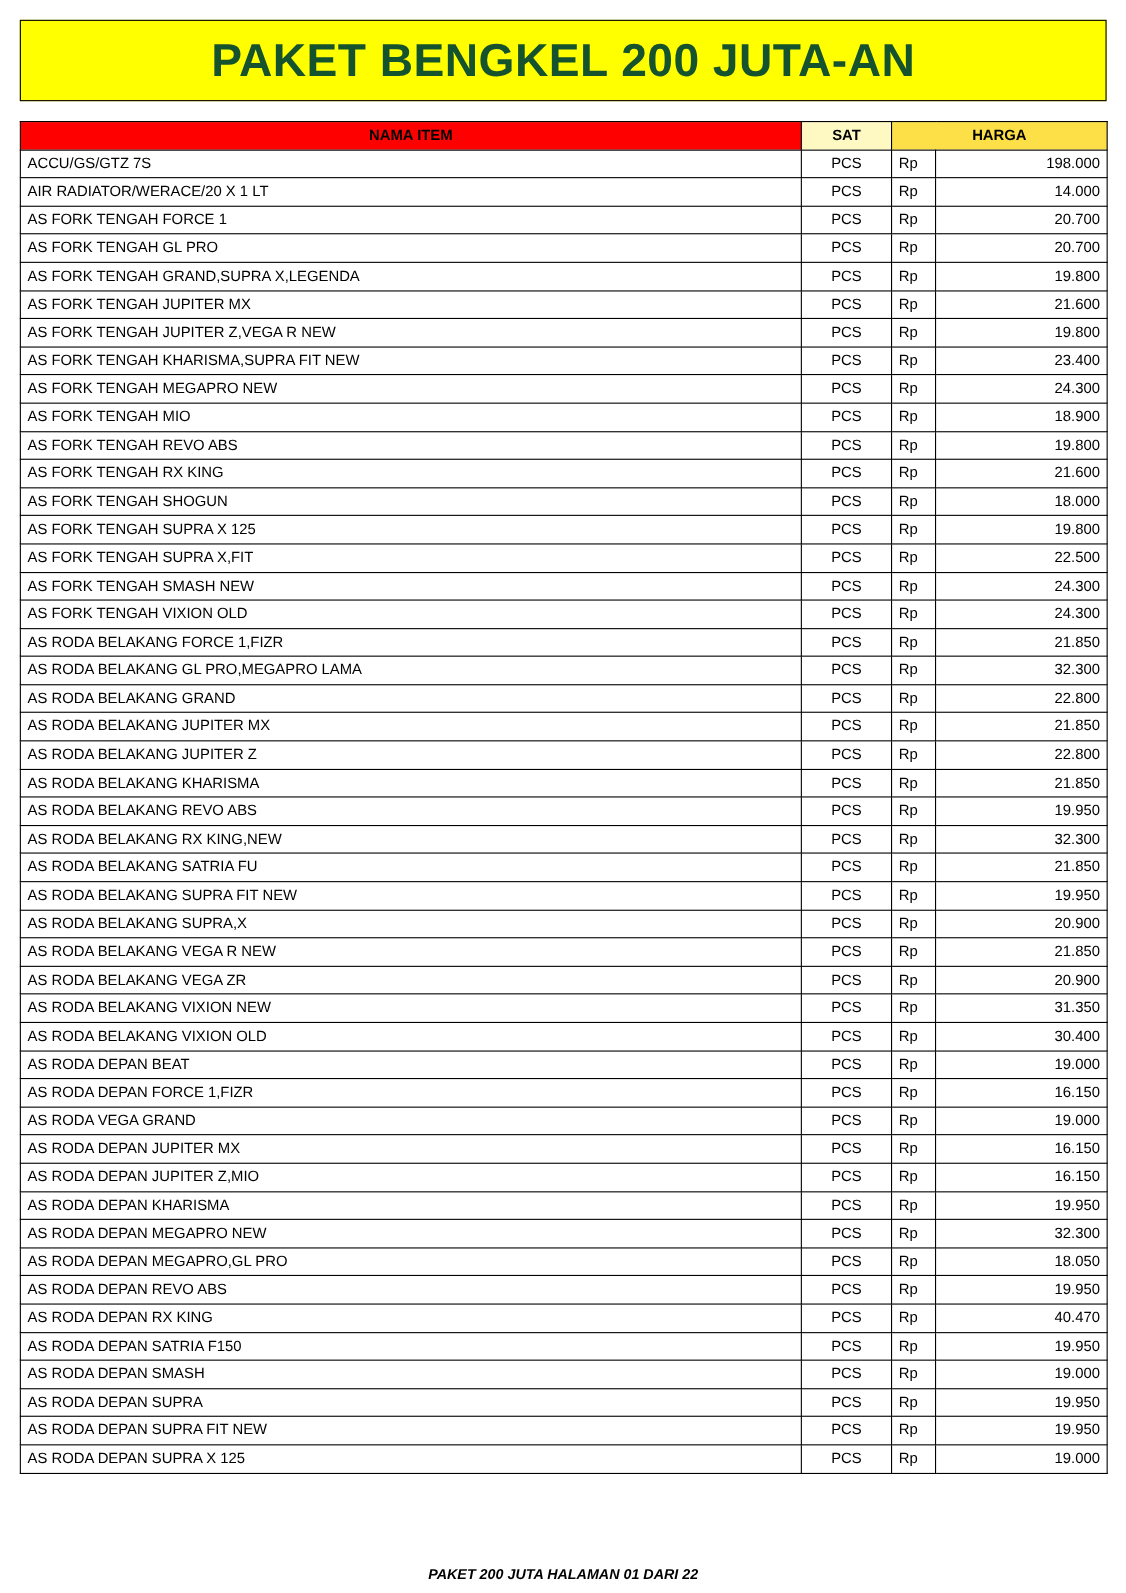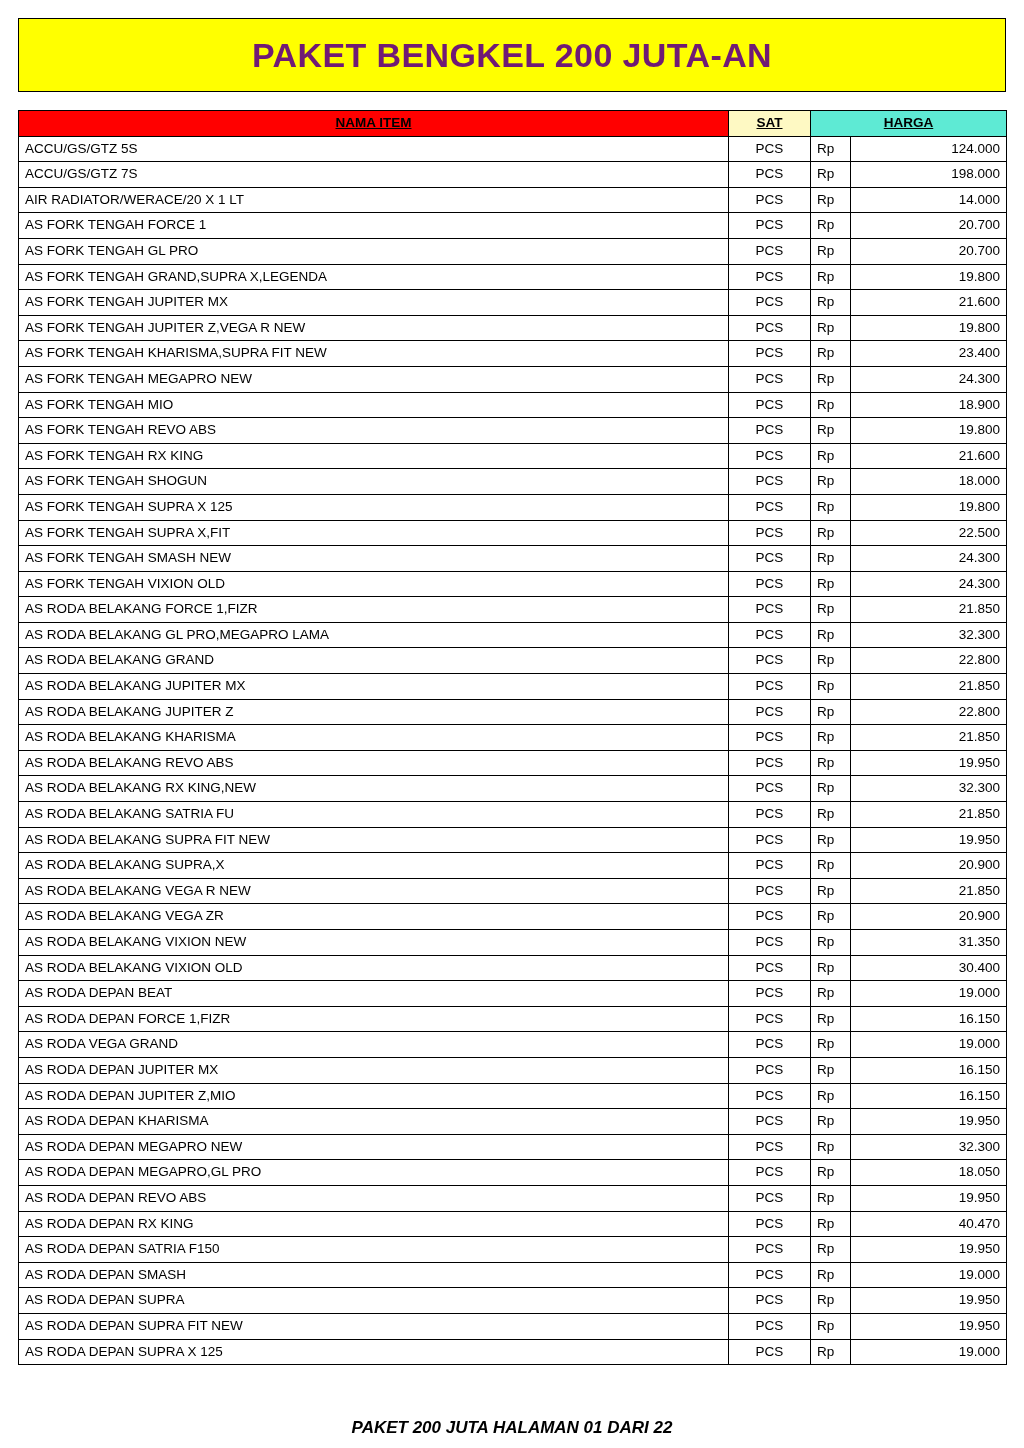--- a/index.html
+++ b/index.html
@@ -25,24 +25,24 @@
   .title-banner {
     background: #ffff00;
     border: 1px solid #000000;
     height: 72px;
     display: flex;
     align-items: center;
     justify-content: center;
     margin-bottom: 18px;
   }
   .title-banner .title-text {
-    font-size: 34px;
+    font-size: 42px;
     font-weight: bold;
     letter-spacing: 0.4px;
-    color: #701a75;
+    color: #14532d;
   }
   table.price-table {
     border-collapse: collapse;
     width: 100%;
     table-layout: fixed;
   }
   table.price-table col.c-name { width: 710px; }
   table.price-table col.c-sat  { width: 82px; }
   table.price-table col.c-rp   { width: 40px; }
   table.price-table col.c-val  { width: 156px; }
@@ -55,35 +55,34 @@
     line-height: 24.6px;
     overflow: hidden;
     white-space: nowrap;
   }
   thead th {
     font-weight: bold;
     font-size: 15px;
     text-align: center;
     height: 46px;
     line-height: 46px;
-    text-decoration: underline;
   }
   th.h-name { background: #ff0000; }
   th.h-sat  { background: #fef9c3; }
-  th.h-harga{ background: #5eead4; }
+  th.h-harga{ background: #fde047; }
 
   td.t-name { text-align: left; }
   td.t-sat  { text-align: center; }
   td.t-rp   { text-align: left; border-right: none; }
   td.t-val  { text-align: right; border-left: none; }
 
   .footer {
     margin-top: auto;
     text-align: center;
-    font-size: 17px;
+    font-size: 13px;
     font-weight: bold;
     font-style: italic;
     padding: 8px 0 10px 0;
   }
 </style>
 </head>
 <body>
 
 <div class="page">
 
@@ -100,26 +99,20 @@
     </colgroup>
     <thead>
       <tr>
         <th class="h-name">NAMA ITEM</th>
         <th class="h-sat">SAT</th>
         <th class="h-harga" colspan="2">HARGA</th>
       </tr>
     </thead>
     <tbody id="table-body">
         <tr>
-          <td class="t-name">ACCU/GS/GTZ 5S</td>
-          <td class="t-sat">PCS</td>
-          <td class="t-rp">Rp</td>
-          <td class="t-val">124.000</td>
-        </tr>
-        <tr>
           <td class="t-name">ACCU/GS/GTZ 7S</td>
           <td class="t-sat">PCS</td>
           <td class="t-rp">Rp</td>
           <td class="t-val">198.000</td>
         </tr>
         <tr>
           <td class="t-name">AIR RADIATOR/WERACE/20 X 1 LT</td>
           <td class="t-sat">PCS</td>
           <td class="t-rp">Rp</td>
           <td class="t-val">14.000</td>

